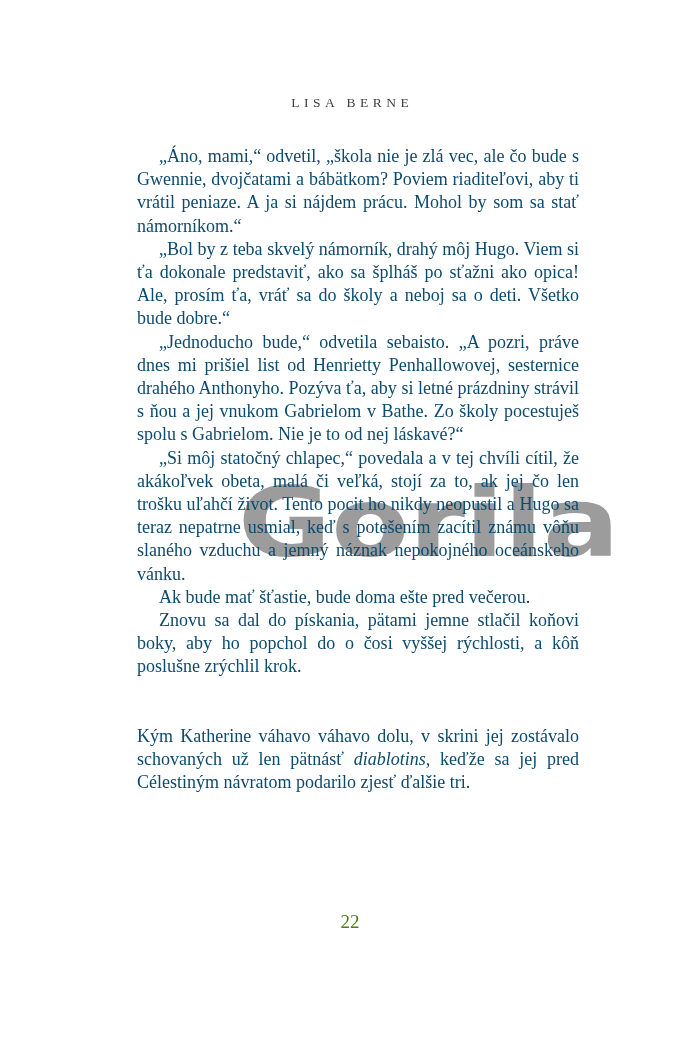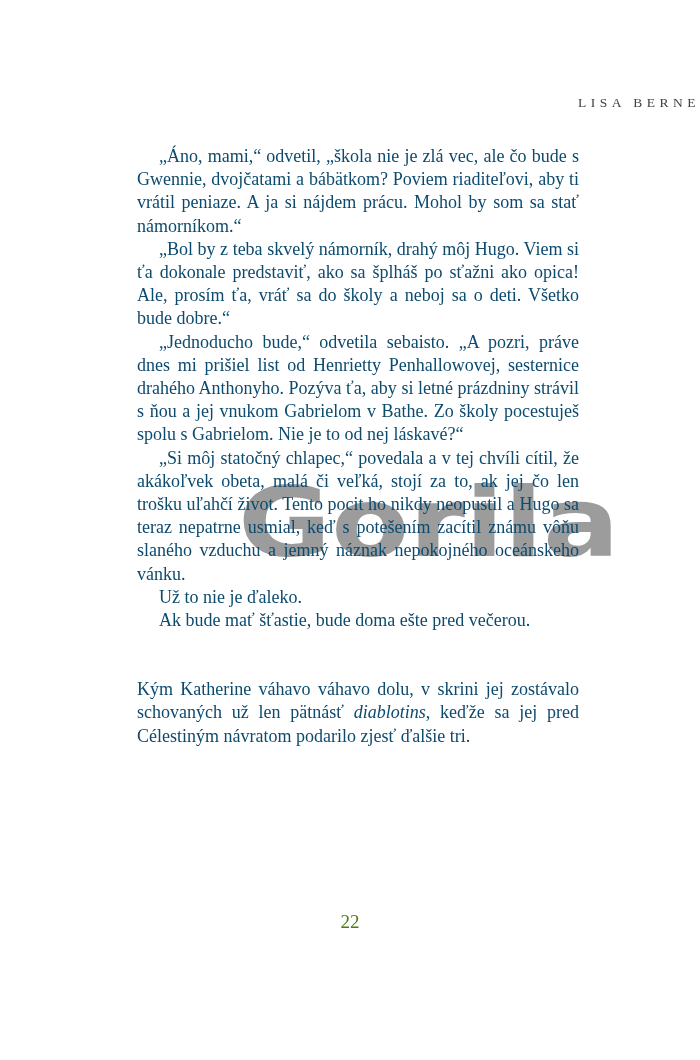--- a/index.html
+++ b/index.html
@@ -13,21 +13,21 @@
     height: 1060px;
     background: #ffffff;
     overflow: hidden;
     font-family: "Liberation Serif", "DejaVu Serif", serif;
   }
   .running-head {
     position: absolute;
     top: 95px;
     left: 0;
     width: 100%;
-    text-align: right;
+    text-align: center;
     font-size: 13.5px;
     letter-spacing: 4.5px;
     color: #414141;
     text-indent: 4.5px; 
   }
   .watermark {
     position: absolute;
     left: 238px;
     top: 474px;
     z-index: 0;
@@ -82,20 +82,20 @@
 
   <div class="running-head">LISA BERNE</div>
 
   <div class="watermark" style="color: rgb(156, 156, 156);">Gorila</div>
 
   <div class="body-text">
     <p>„Áno, mami,“ odvetil, „škola nie je zlá vec, ale čo bude s Gwennie, dvojčatami a bábätkom? Poviem riaditeľovi, aby ti vrátil peniaze. A ja si nájdem prácu. Mohol by som sa stať námorníkom.“</p>
     <p>„Bol by z teba skvelý námorník, drahý môj Hugo. Viem si ťa dokonale predstaviť, ako sa šplháš po sťažni ako opica! Ale, prosím ťa, vráť sa do školy a neboj sa o deti. Všetko bude dobre.“</p>
     <p>„Jednoducho bude,“ odvetila sebaisto. „A pozri, práve dnes mi prišiel list od Henrietty Penhallowovej, sesternice drahého Anthonyho. Pozýva ťa, aby si letné prázdniny strávil s ňou a jej vnukom Gabrielom v Bathe. Zo školy pocestuješ spolu s Gabrielom. Nie je to od nej láskavé?“</p>
     <p>„Si môj statočný chlapec,“ povedala a v tej chvíli cítil, že akákoľvek obeta, malá či veľká, stojí za to, ak jej čo len trošku uľahčí život. Tento pocit ho nikdy neopustil a Hugo sa teraz nepatrne usmial, keď s potešením zacítil známu vôňu slaného vzduchu a jemný náznak nepokojného oceánskeho vánku.</p>
-    <p>Už to nie je ďaleko.</p>
     <p>Ak bude mať šťastie, bude doma ešte pred večerou.</p>
+    <p>Znovu sa dal do pískania, pätami jemne stlačil koňovi boky, aby ho popchol do o čosi vyššej rýchlosti, a kôň poslušne zrýchlil krok.</p>
     <p class="closing"><span>Kým Katherine váhavo váhavo dolu, v skrini jej zostávalo schovaných už len pätnásť </span><span class="italic-term">diablotins</span><span>, keďže sa jej pred Célestiným návratom podarilo zjesť ďalšie tri.</span></p>
   </div>
 
   <div class="page-number">22</div>
 
 </div>
 
 </body></html>

